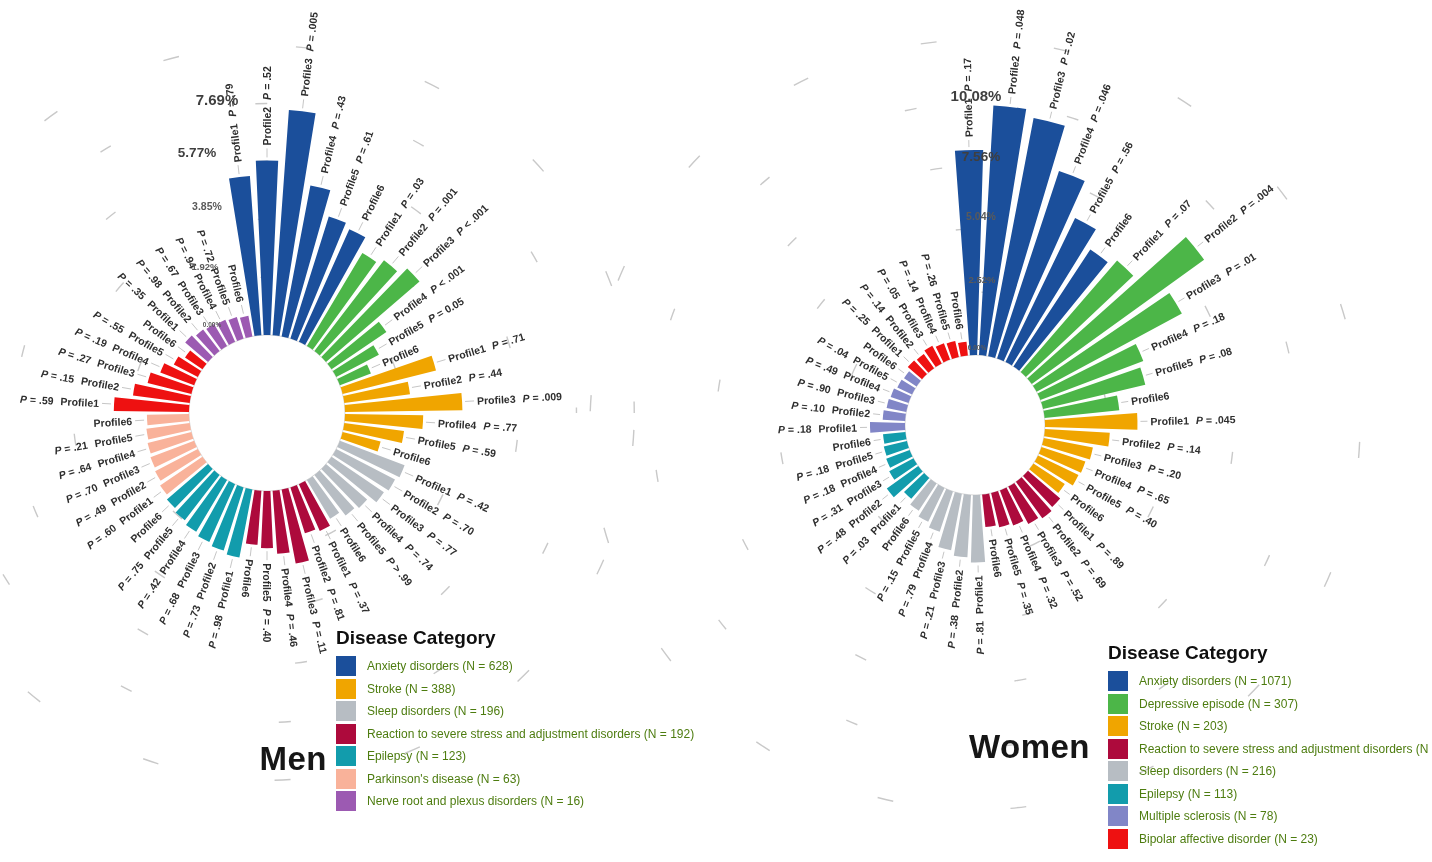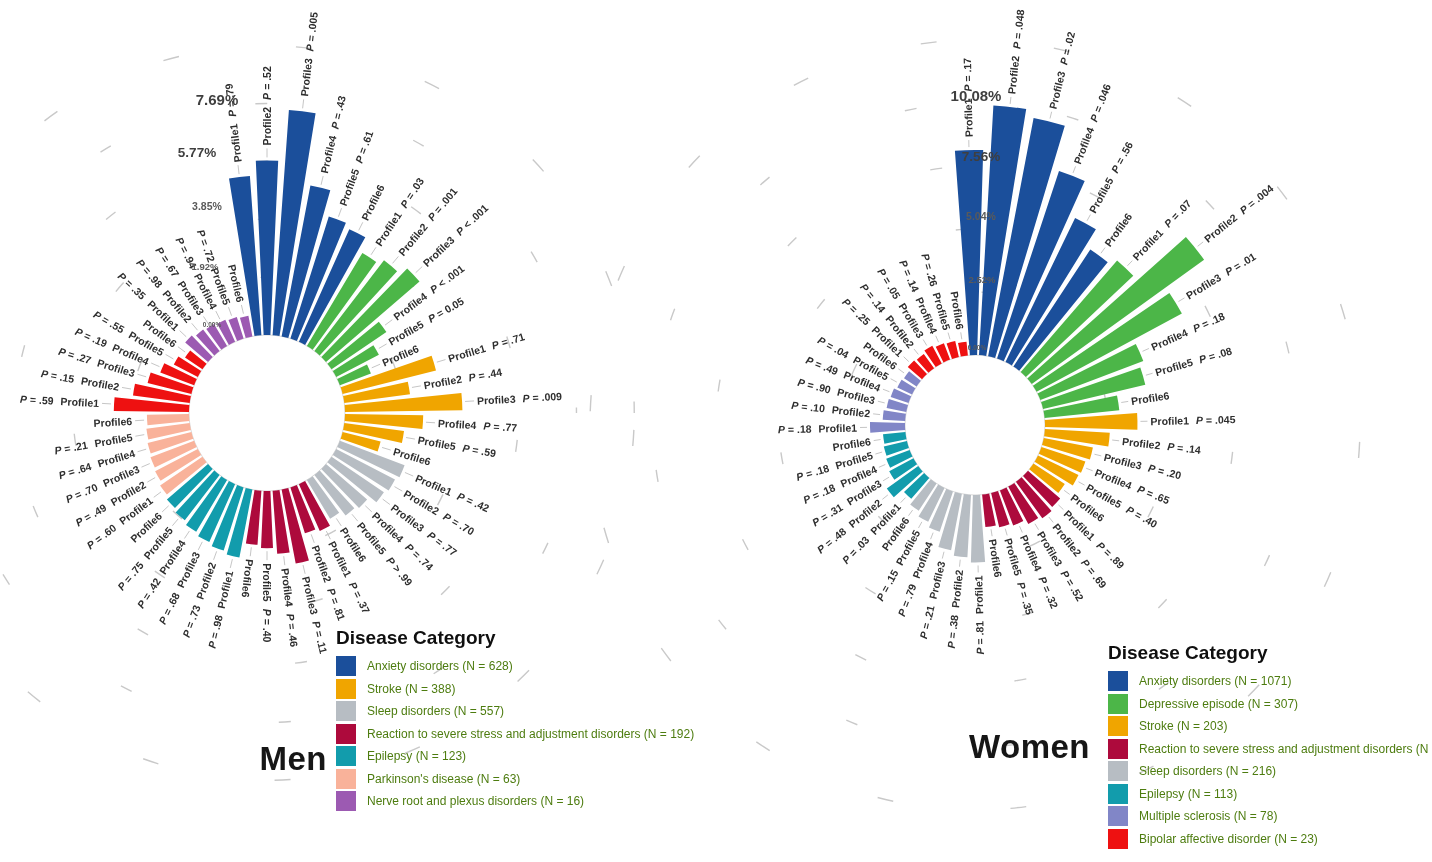--- a/index.html
+++ b/index.html
@@ -400,21 +400,21 @@
         <div class="legend-item">
           <span class="legend-swatch" style="background: rgb(27, 79, 155);"></span>
           <span class="legend-label">Anxiety disorders (N = 628)</span>
         </div>
         <div class="legend-item">
           <span class="legend-swatch" style="background: rgb(240, 165, 0);"></span>
           <span class="legend-label">Stroke (N = 388)</span>
         </div>
         <div class="legend-item">
           <span class="legend-swatch" style="background: rgb(183, 189, 195);"></span>
-          <span class="legend-label">Sleep disorders (N = 557)</span>
+          <span class="legend-label">Sleep disorders (N = 196)</span>
         </div>
         <div class="legend-item">
           <span class="legend-swatch" style="background: rgb(173, 10, 60);"></span>
           <span class="legend-label">Reaction to severe stress and adjustment disorders (N = 192)</span>
         </div>
         <div class="legend-item">
           <span class="legend-swatch" style="background: rgb(18, 156, 172);"></span>
           <span class="legend-label">Epilepsy (N = 123)</span>
         </div>
         <div class="legend-item">

